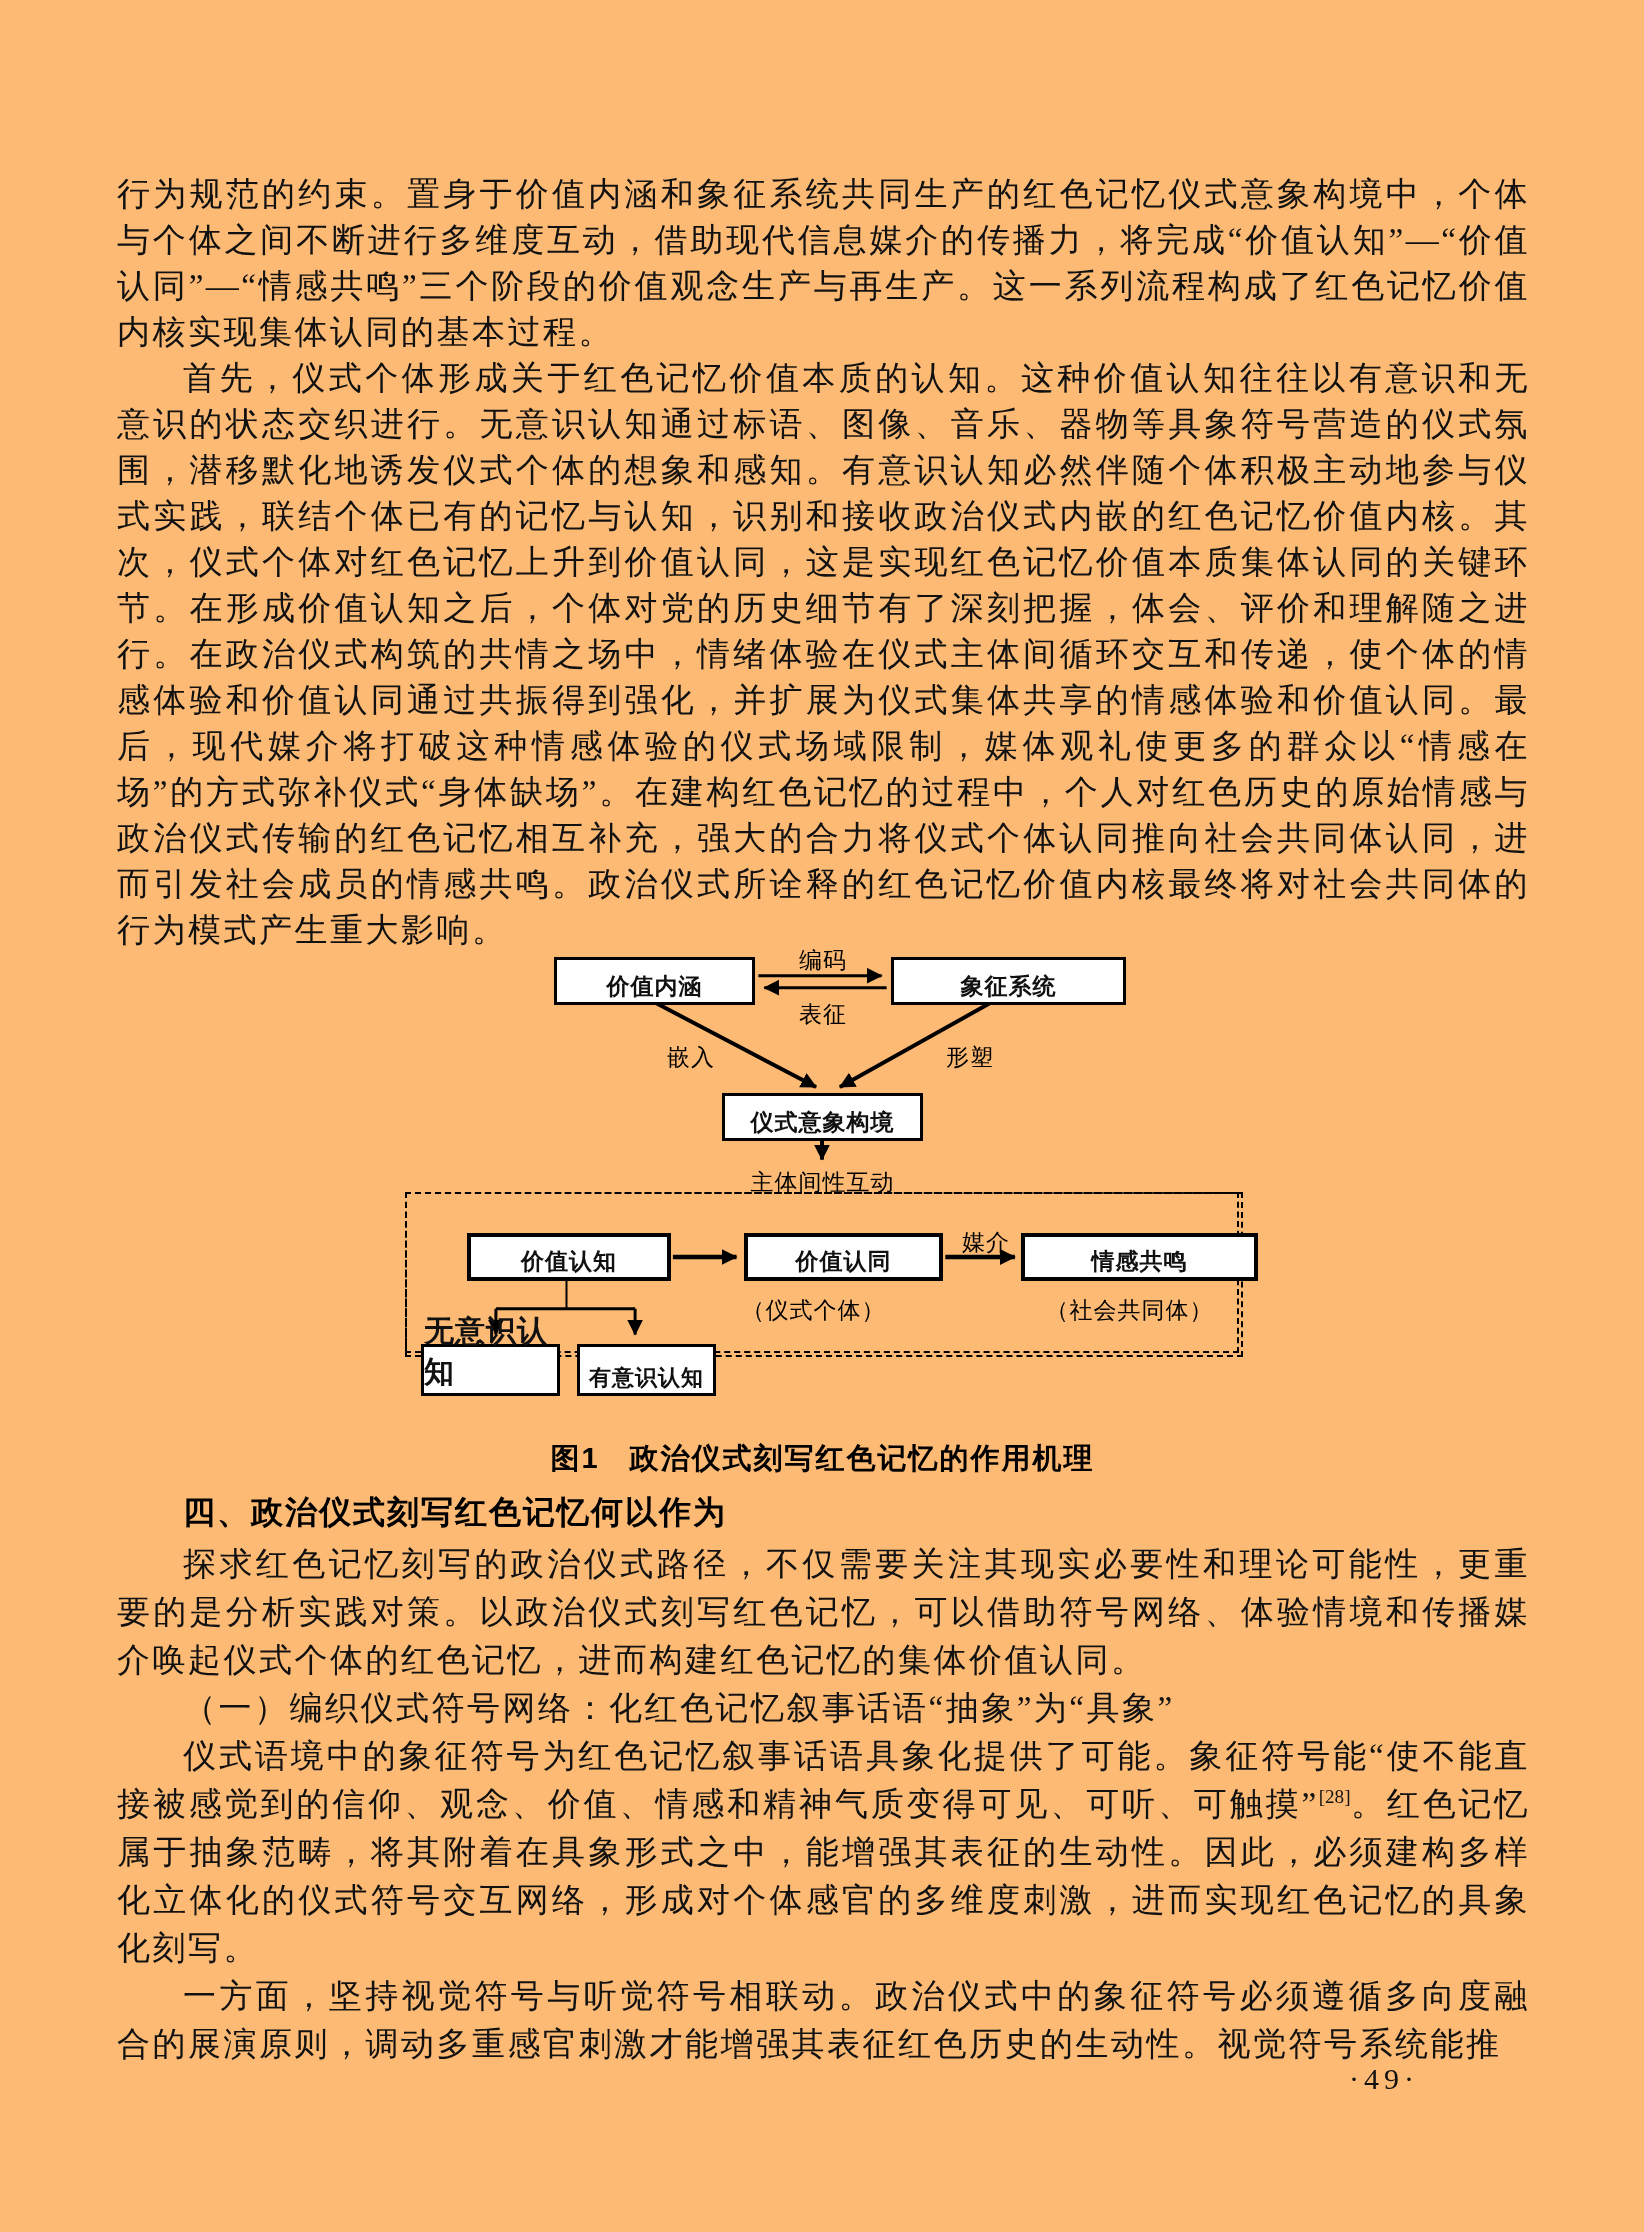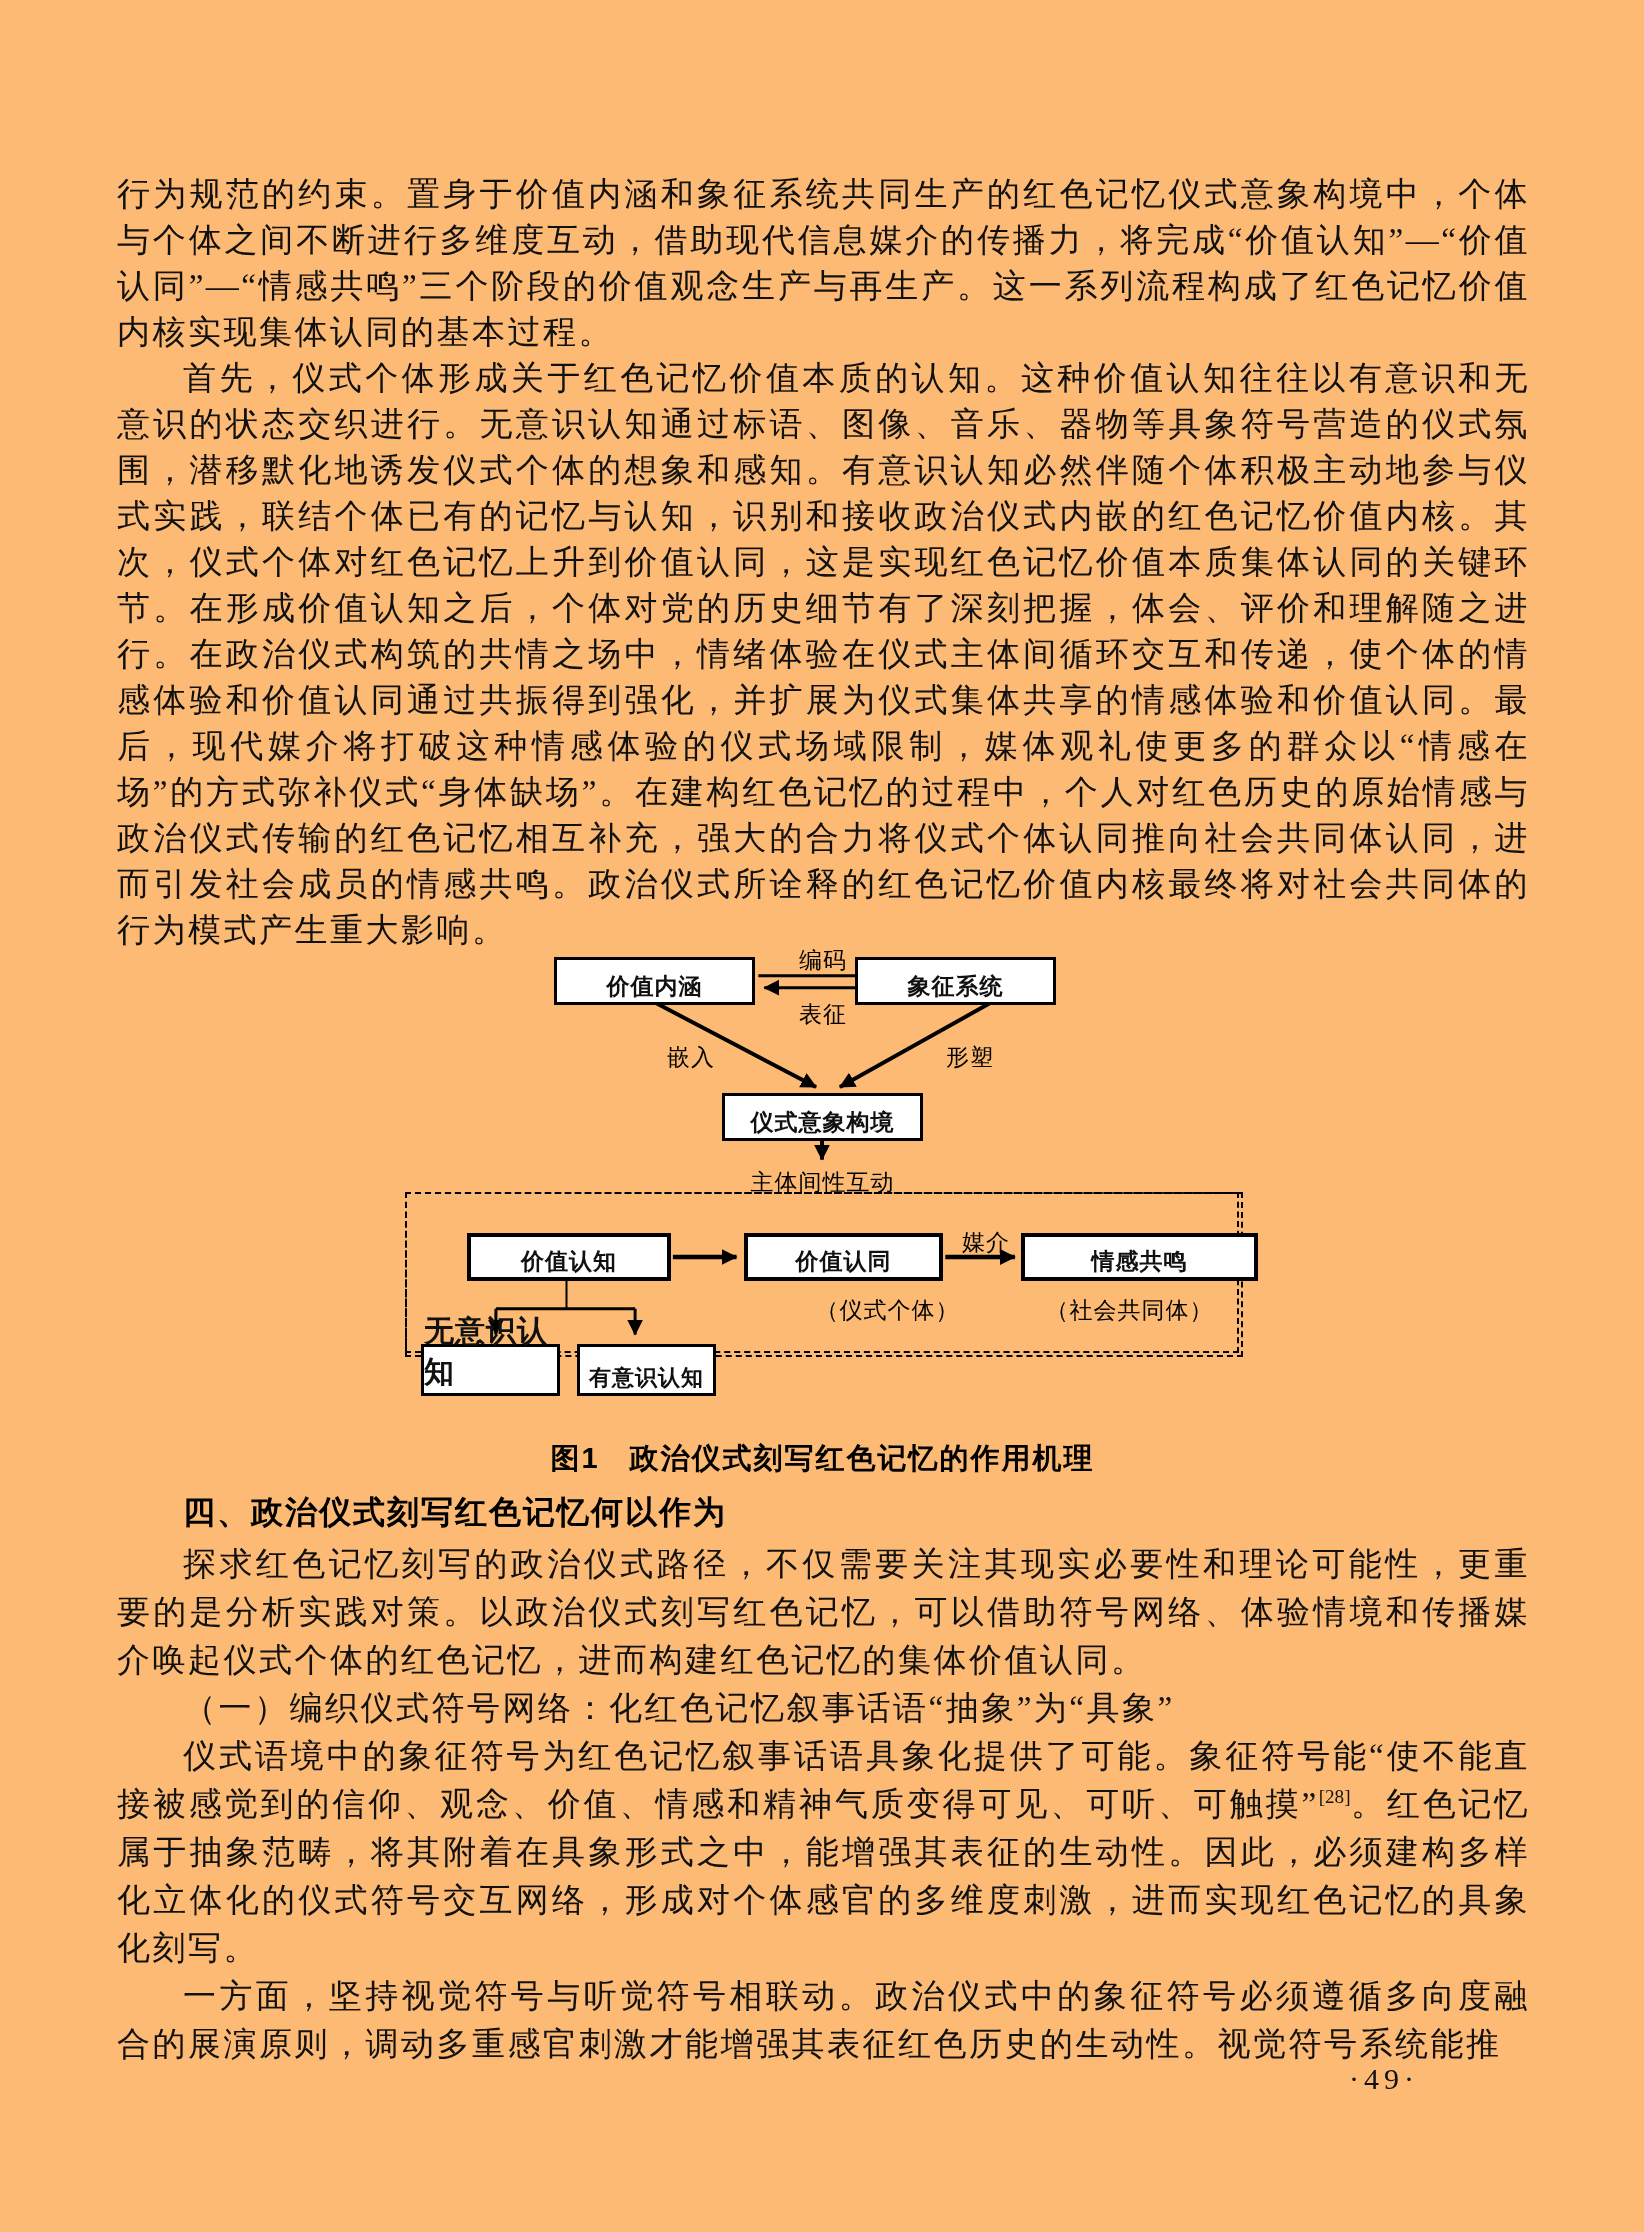--- a/index.html
+++ b/index.html
@@ -111,21 +111,21 @@
 
     <div style="position:absolute;left:405px;top:267px;width:834px;height:161px;border:2px dashed #000;height:161px;" class="dashed-zone"></div>
     <div style="position:absolute;left:405px;top:267px;width:834px;height:161px;"></div>
 
     <div style="position:absolute;left:405px;top:267px;width:830px;height:157px;border:2px dashed #000;background:transparent;"></div>
     <div style="position:absolute;left:405px;top:267px;width:834px;height:161px;"></div>
 
     <div class="dbox" style="left:554px;top:32px;width:201px;height:48px;">
         <span>价值内涵</span>
       </div>
-    <div class="dbox" style="left:855px;top:32px;width:201px;height:48px;">
+    <div class="dbox" style="left:891px;top:32px;width:235px;height:48px;">
         <span>象征系统</span>
       </div>
     <div class="dbox" style="left:722px;top:168px;width:201px;height:48px;">
         <span>仪式意象构境</span>
       </div>
     <div class="dbox" style="left:467px;top:308px;width:204px;height:48px;border-width:4px;">
         <span>价值认知</span>
       </div>
     <div class="dbox" style="left:744px;top:308px;width:199px;height:48px;border-width:4px;">
         <span>价值认同</span>
@@ -139,21 +139,21 @@
     <div class="dbox" style="left:577px;top:419px;width:139px;height:52px;font-size:22px;">
         <span>有意识认知</span>
       </div>
 
     <div class="dlabel" style="left:793px;top:20px;width:60px;">编码</div>
     <div class="dlabel" style="left:793px;top:74px;width:60px;">表征</div>
     <div class="dlabel" style="left:661px;top:117px;width:60px;">嵌入</div>
     <div class="dlabel" style="left:940px;top:117px;width:60px;">形塑</div>
     <div class="dlabel" style="left:723px;top:242px;width:199px;">主体间性互动</div>
     <div class="dlabel" style="left:953px;top:302px;width:66px;">媒介</div>
-    <div class="dlabel" style="left:778px;top:370px;width:219px;text-align:center;">（仪式个体）</div>
+    <div class="dlabel" style="left:704px;top:370px;width:219px;text-align:center;">（仪式个体）</div>
     <div class="dlabel" style="left:1000px;top:370px;width:259px;">（社会共同体）</div>
   </div>
 
   <div class="fig-caption">
     <span class="cap-label">图1</span><span class="cap-title">政治仪式刻写红色记忆的作用机理</span>
   </div>
 
   <div class="section-heading">四、政治仪式刻写红色记忆何以作为</div>
 
   <div class="text-block" id="text-block-2">

